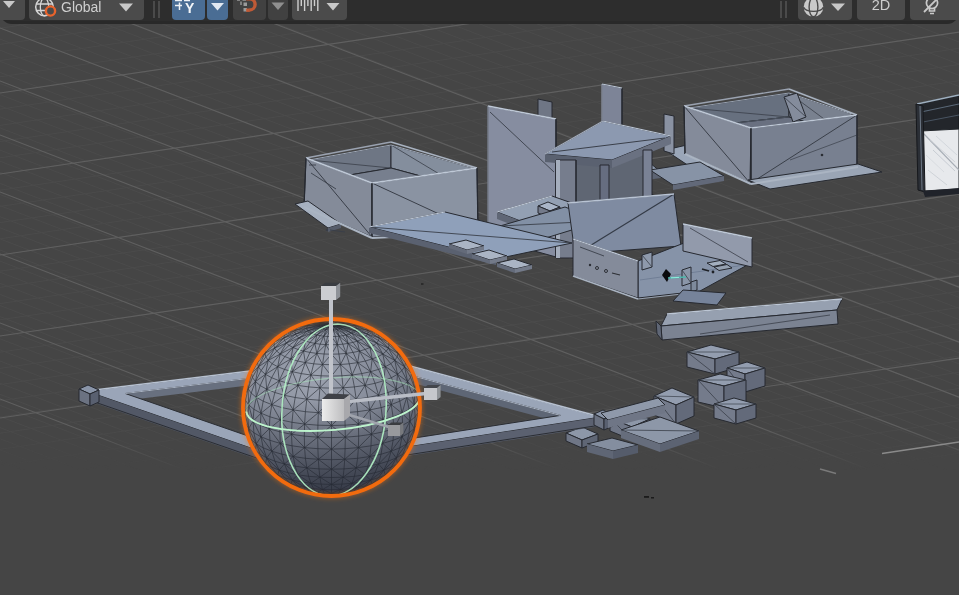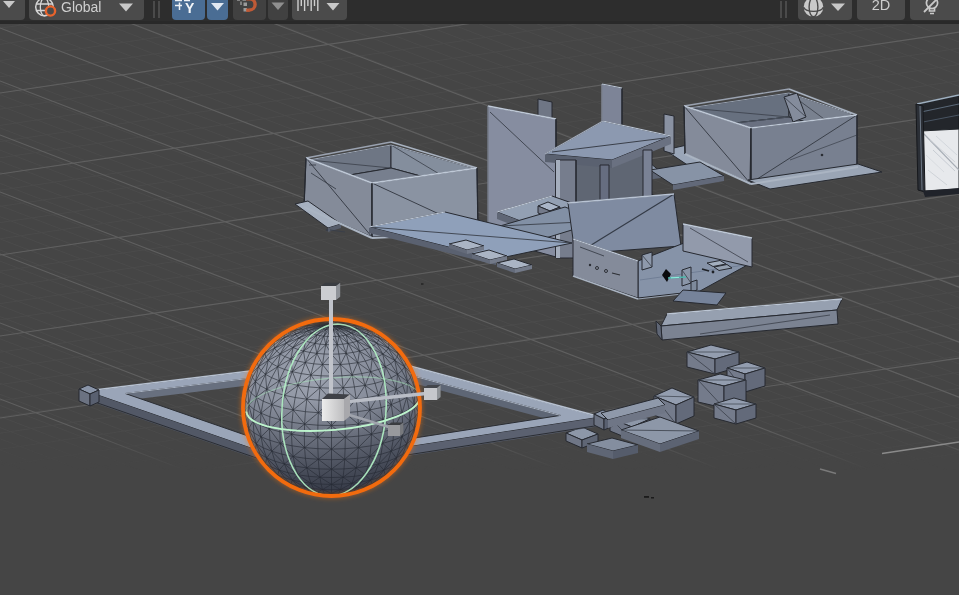--- a/index.html
+++ b/index.html
@@ -1,16 +1,16 @@
 <!DOCTYPE html>
 <html><head><meta charset="utf-8">
 <style>
 html,body{margin:0;padding:0;background:#1e1e1e;}
 #stage{position:relative;width:959px;height:595px;overflow:hidden;background:#454545;font-family:"Liberation Sans",sans-serif;}
-#tb{position:absolute;left:0;top:0;width:959px;height:21px;background:#2d2d2d;border-bottom:3px solid #292929;z-index:5;}
+#tb{position:absolute;left:0;top:0;width:959px;height:21px;background:#2d2d2d;border-bottom:3px solid #292929;z-index:5;border-radius:12px;}
 .btn{position:absolute;top:-6px;height:26px;background:#4b4b4b;border-radius:4px;overflow:hidden;}
 .btn.blue{background:#4a6d94;}
 .btn svg{position:absolute;left:0;top:0;}
 .sep{position:absolute;top:1px;width:2px;height:17px;background:#4a4a4a;}
 svg{display:block;}
 </style></head>
 <body>
 <div id="stage">
 <svg id="vpsvg" width="959" height="595" viewBox="0 0 959 595" style="position:absolute;left:0;top:0;">
 <defs>

